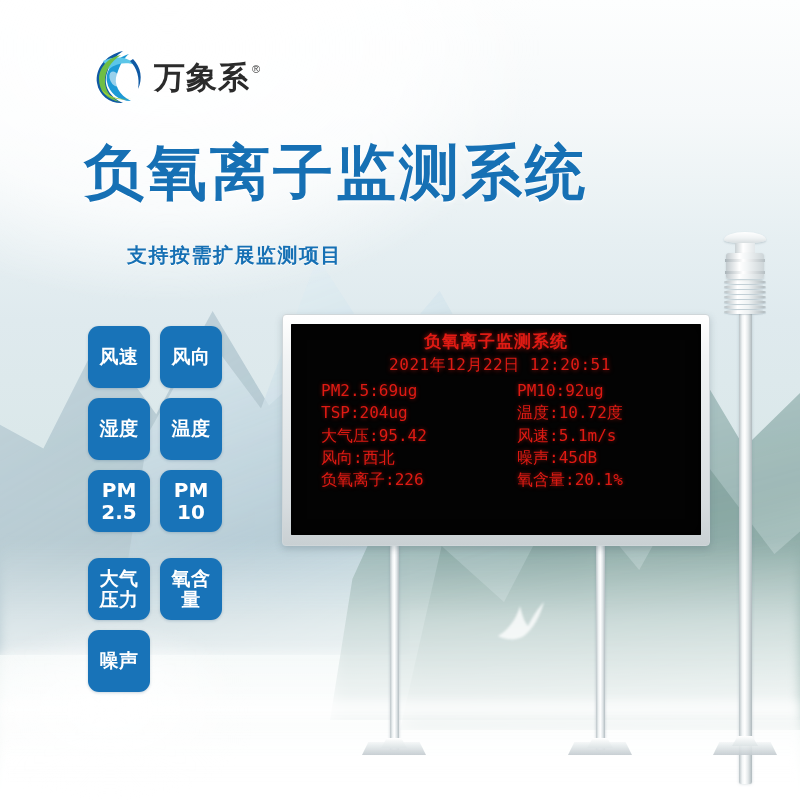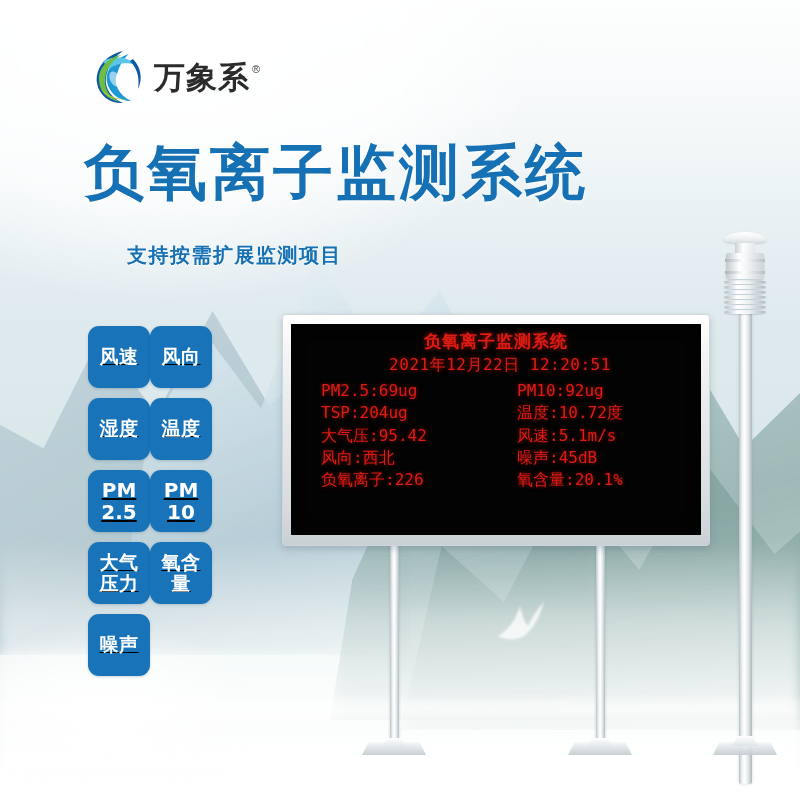--- a/index.html
+++ b/index.html
@@ -92,29 +92,29 @@
     position:absolute;left:86px;top:242px;
     font-family:"DejaVu Sans","Liberation Sans",sans-serif;
     font-size:20px;font-weight:bold;color:#1670b4;letter-spacing:1.5px;
     white-space:nowrap;
     text-shadow:0 1px 0 rgba(255,255,255,.8);
     margin-left:41px;
   }
 
   
   .badges{position:absolute;left:88px;top:326px;width:152px;}
-  .badge-row{display:flex;margin-bottom:10px;text-decoration:underline;}
+  .badge-row{display:flex;gap:10px;margin-bottom:10px;}
   .badge{
     width:62px;height:62px;border-radius:11px;background:#1873b8;
     color:#ffffff;display:flex;flex-direction:column;align-items:center;justify-content:center;
     font-family:"DejaVu Sans","Liberation Sans",sans-serif;
     font-size:19px;font-weight:bold;line-height:1.12;text-align:center;letter-spacing:.5px;
     box-shadow:0 1px 3px rgba(20,70,110,.22);
   }
-  .badge.two-line{font-size:19px;}
+  .badge.two-line{font-size:19px;margin-top:16px;}
   .badge.latin{font-size:20px;letter-spacing:0;}
   .badge span{display:block;}
 
   
   .board-wrap{position:absolute;left:282px;top:314px;}
   .board-frame{
     width:428px;height:232px;border-radius:4px;
     background:linear-gradient(180deg,#ffffff 0%,#f2f4f5 18%,#e4e8ea 50%,#d7dcdf 82%,#c9d0d3 100%);
     padding:9px 8px 10px 8px;box-sizing:border-box;
     box-shadow:0 3px 7px rgba(90,110,120,.30), inset 0 1px 0 rgba(255,255,255,.95);

